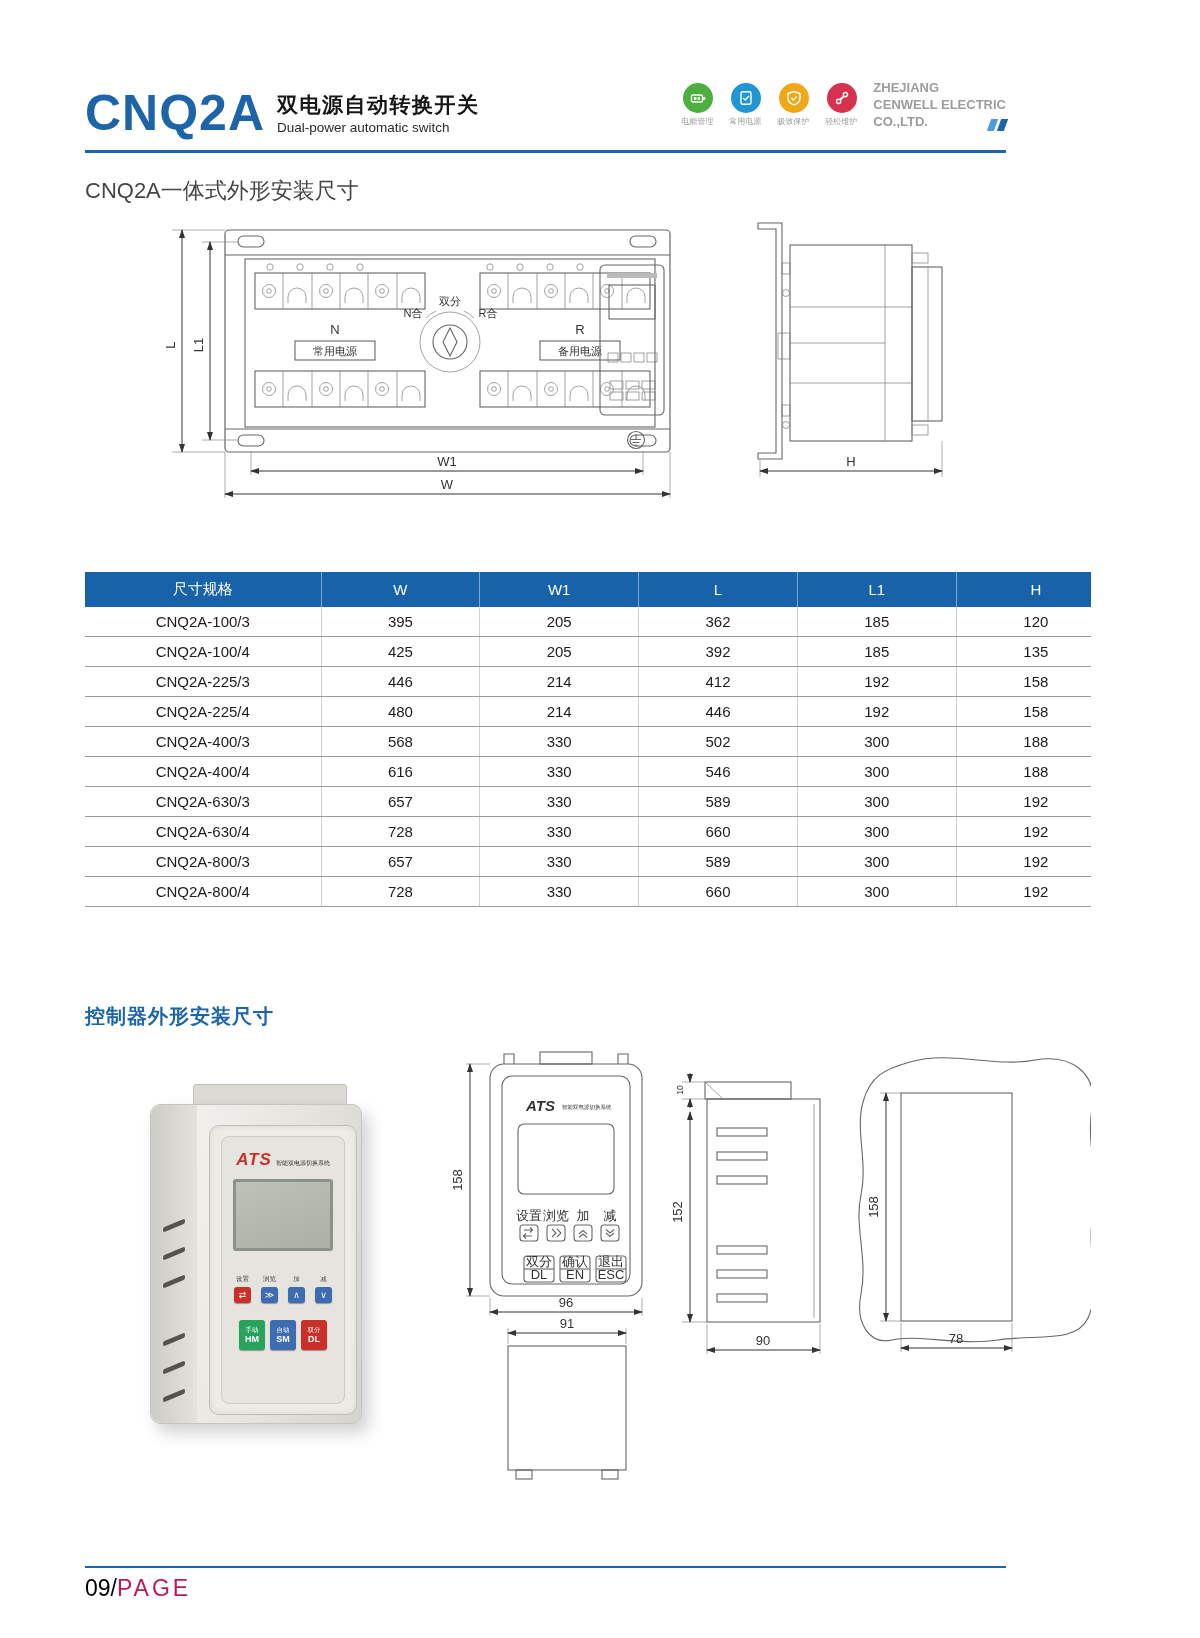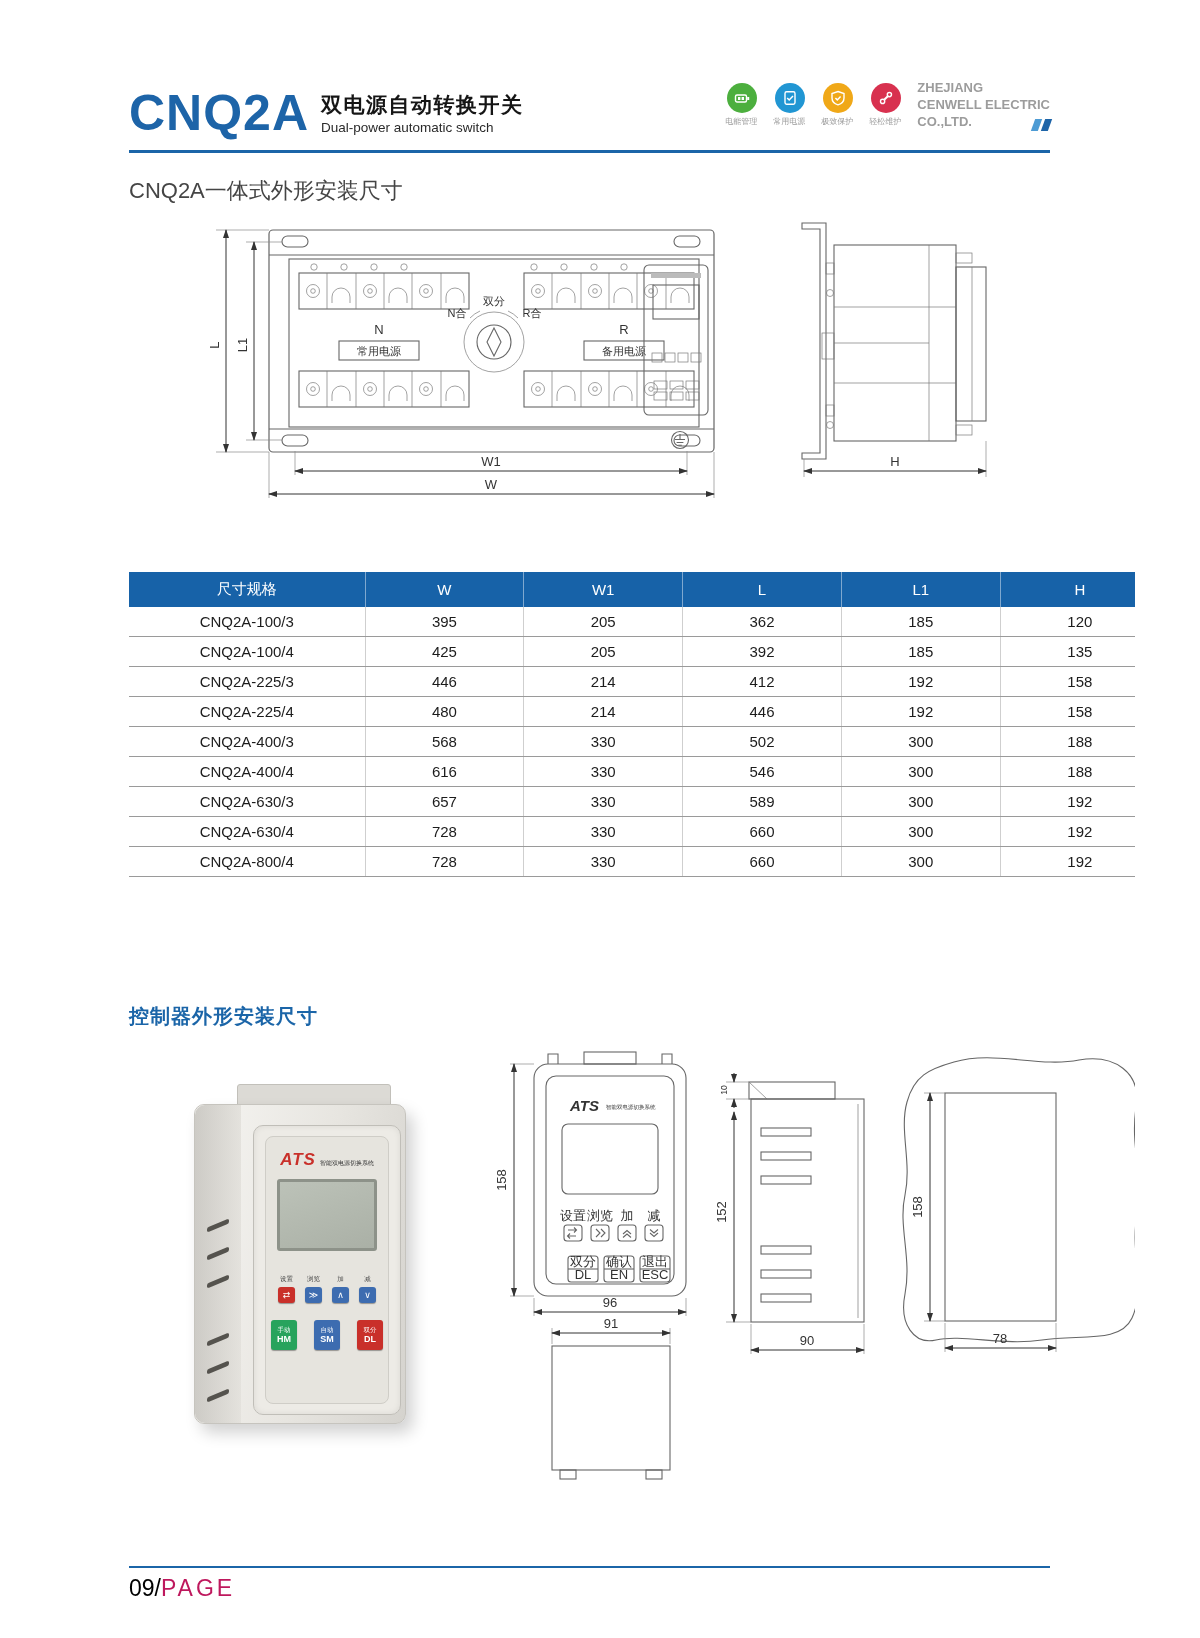--- a/index.html
+++ b/index.html
@@ -1,17 +1,17 @@
 <!DOCTYPE html>
 <html><head>
 <meta charset="utf-8">
 <style>
   html,body{margin:0;padding:0;background:#fff;}
   .page{position:relative;width:1091px;height:1638px;background:#fff;overflow:hidden;
-        font-family:"Liberation Sans","DejaVu Sans",sans-serif;color:#1c1c1c;margin-left:44px;}
+        font-family:"Liberation Sans","DejaVu Sans",sans-serif;color:#1c1c1c;}
 
   
   .header{position:absolute;left:85px;top:80px;right:85px;display:flex;justify-content:space-between;align-items:flex-end;}
   .brand{display:flex;align-items:flex-end;gap:12px;}
   .model{font-size:50px;font-weight:bold;color:#1d64a8;line-height:.85;letter-spacing:1px;}
   .titles .cn{font-size:21px;font-weight:bold;color:#151515;letter-spacing:1.5px;}
   .titles .en{font-size:13.5px;color:#2a2a2a;margin-top:1px;}
   .hdr-right{display:flex;align-items:center;gap:16px;padding-bottom:4px;}
   .features{display:flex;gap:8px;}
   .feature{display:flex;flex-direction:column;align-items:flex-end;width:40px;}
@@ -68,21 +68,21 @@
   .ats{color:#c9302a;font-style:italic;font-weight:bold;font-size:17px;letter-spacing:1px;}
   .ats-sub{font-size:6px;color:#333;}
   .ph-lcd{width:94px;height:66px;margin-top:9px;border:3px solid #8d9289;border-radius:3px;
           background:linear-gradient(160deg,#bcc2b8,#aab0a6);}
   .ph-keylabels{display:flex;gap:10px;margin-top:24px;}
   .ph-keylabels span{width:17px;text-align:center;font-size:6.5px;color:#444;}
   .ph-keys{display:flex;gap:10px;margin-top:3px;}
   .pk{width:17px;height:16px;border-radius:3px;color:#fff;font-size:9px;display:flex;align-items:center;
       justify-content:center;box-shadow:0 1px 1px rgba(0,0,0,.35);}
   .pk-red{background:#c9302a;} .pk-blue{background:#3d6cb0;}
-  .ph-bkeys{display:flex;gap:17px;margin-top:17px;}
+  .ph-bkeys{display:flex;gap:5px;margin-top:17px;}
   .pb{width:26px;height:30px;border-radius:3px;color:#fff;display:flex;flex-direction:column;
       align-items:center;justify-content:center;line-height:1.15;box-shadow:0 1px 1px rgba(0,0,0,.35);}
   .pb .bcn{font-size:6.5px;} .pb .ben{font-size:9px;font-weight:bold;}
   .pb-green{background:#27a35c;} .pb-blue{background:#3d6cb0;} .pb-red{background:#c9302a;}
 
   
   .footer-rule{position:absolute;left:85px;right:85px;top:1566px;height:2px;background:#1b65a8;}
   .footer{position:absolute;left:85px;top:1575px;font-size:23px;}
   .page-no{color:#000000;font-weight:normal;}
   .page-word{color:#be185d;letter-spacing:3px;}
@@ -367,20 +367,28 @@
         </tr>
         <tr>
           <td>CNQ2A-630/4</td>
           <td>728</td>
           <td>330</td>
           <td>660</td>
           <td>300</td>
           <td>192</td>
         </tr>
         <tr>
+          <td>CNQ2A-800/3</td>
+          <td>657</td>
+          <td>330</td>
+          <td>589</td>
+          <td>300</td>
+          <td>192</td>
+        </tr>
+        <tr>
           <td>CNQ2A-800/4</td>
           <td>728</td>
           <td>330</td>
           <td>660</td>
           <td>300</td>
           <td>192</td>
         </tr>
       </tbody>
   </table>
 

